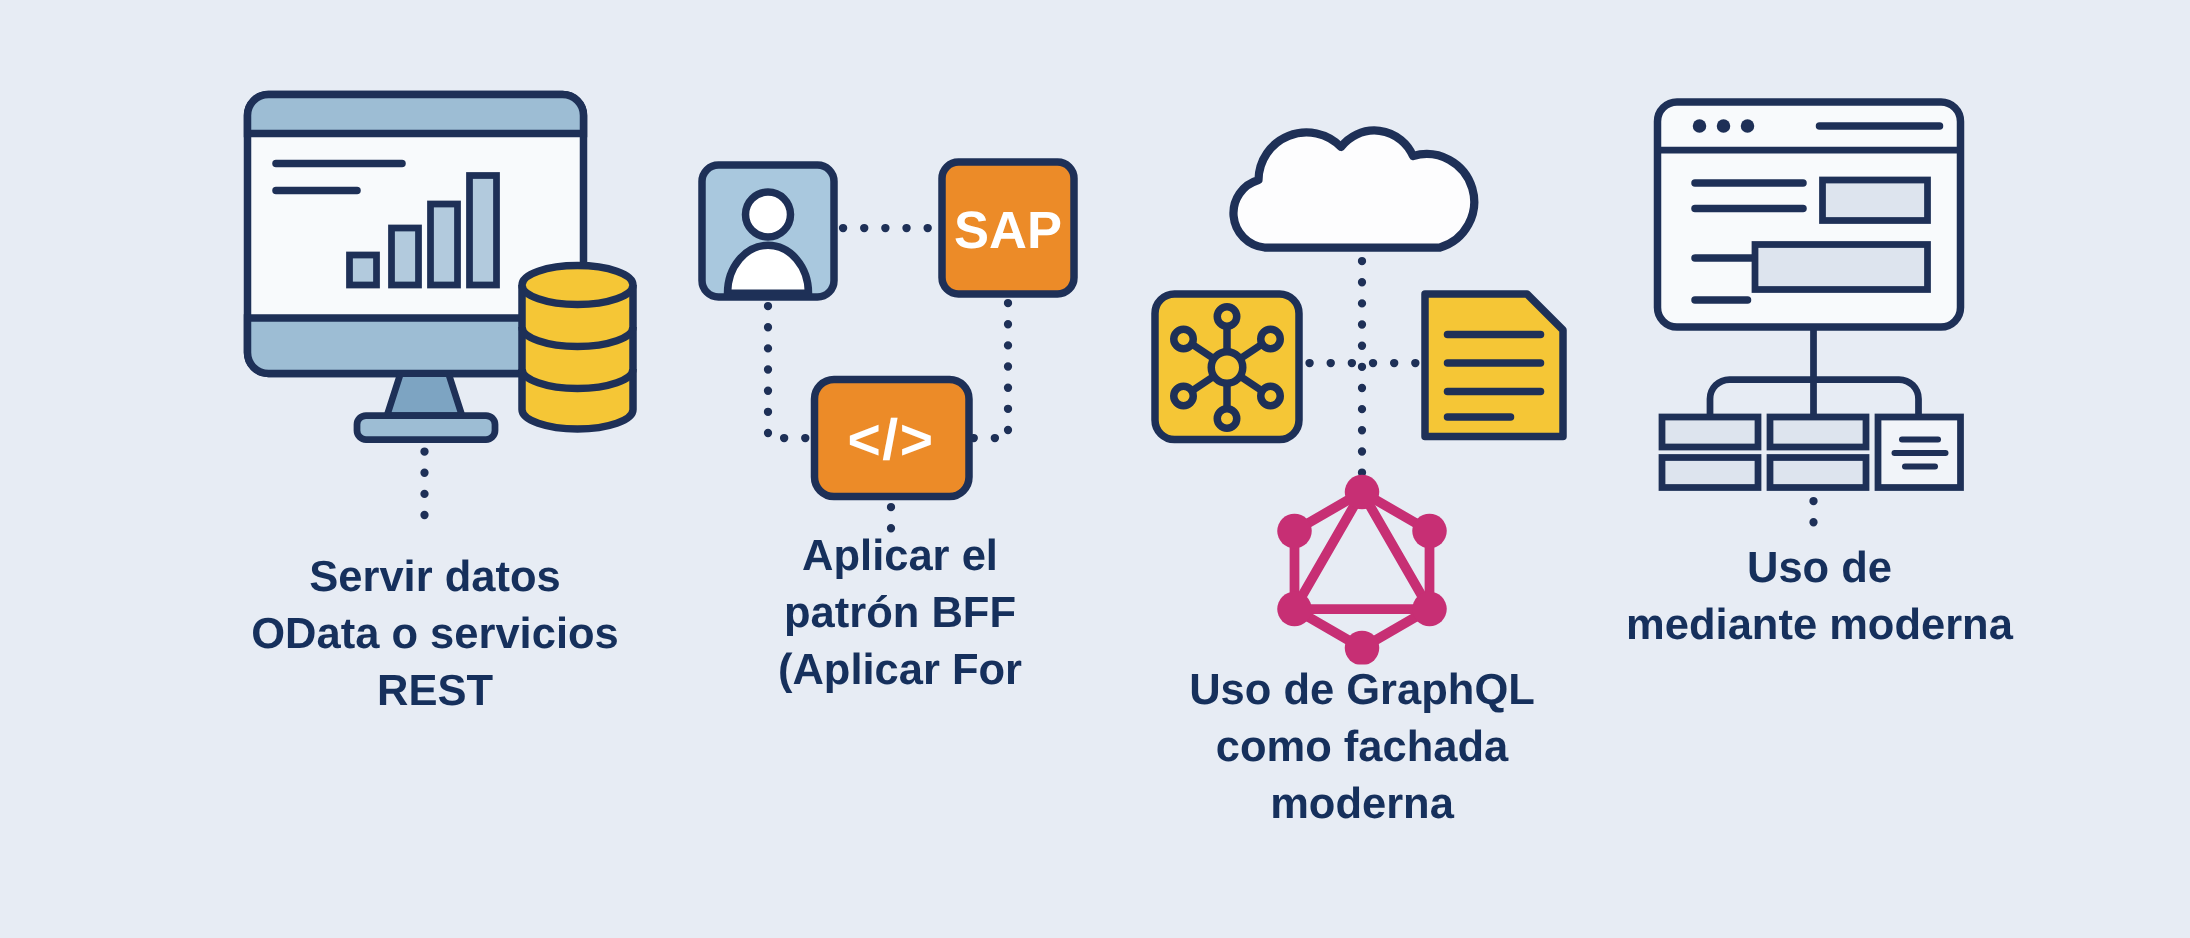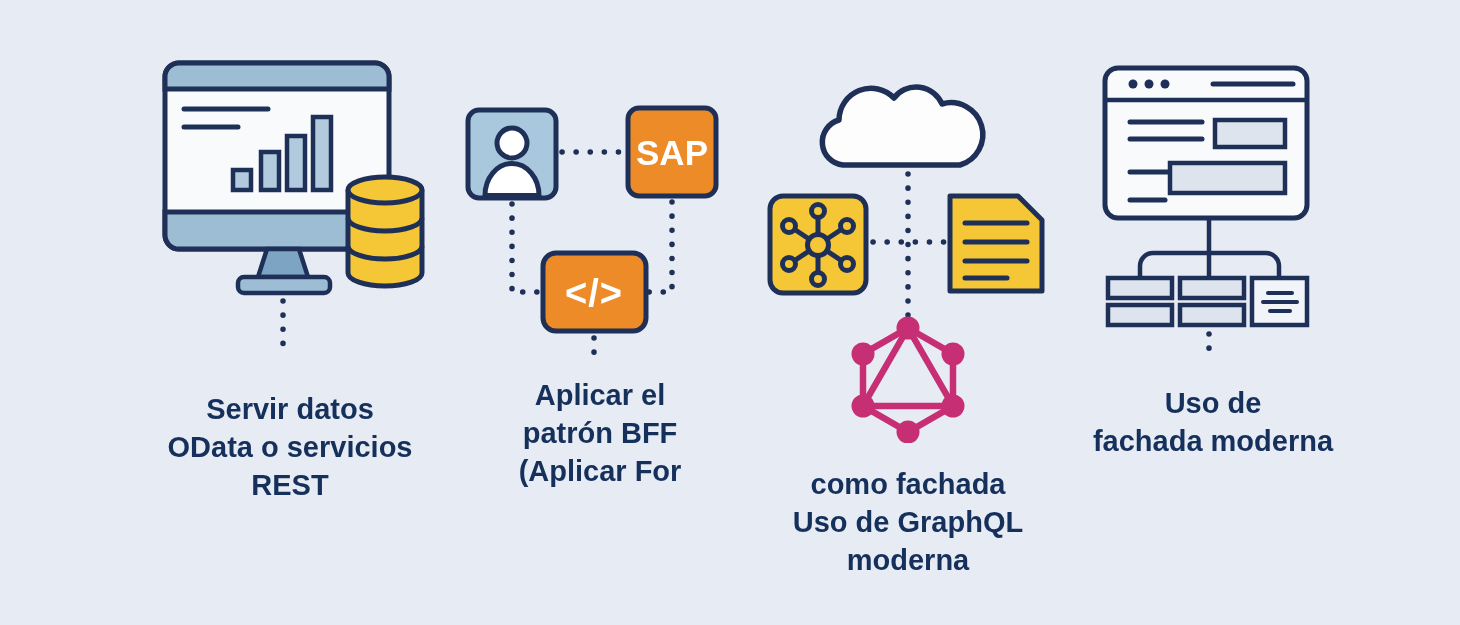--- a/index.html
+++ b/index.html
@@ -11,21 +11,20 @@
   }
   .stage{position:absolute;inset:0;}
   .icon-svg{position:absolute;display:block;}
   .caption{
     position:absolute;
     color:#16305c;
     font-weight:bold;
     font-size:29px;
     line-height:38px;
     text-align:center;
-    margin-top:24px;
   }
   .navy{stroke:#1e3057;}
   .dotline{stroke:#1e3057;stroke-width:5.5;stroke-linecap:round;stroke-dasharray:0.1 14;fill:none;}
   svg text{font-family:"Liberation Sans", sans-serif;font-weight:bold;}
 </style>
 </head>
 <body>
 
 <div class="stage">
 
@@ -138,22 +137,22 @@
         <circle cx="198" cy="279" r="11.5"></circle>
         <circle cx="198" cy="331" r="11.5"></circle>
         <circle cx="153" cy="357" r="11.5"></circle>
         <circle cx="108" cy="331" r="11.5"></circle>
         <circle cx="108" cy="279" r="11.5"></circle>
       </g>
     </g>
   </svg>
 
   <div class="caption" style="left:768px;top:441px;width:280px">
+    <div>Uso de GraphQL</div>
     <div>como fachada</div>
-    <div>Uso de GraphQL</div>
     <div>moderna</div>
   </div>
 
   <svg class="icon-svg" style="left:1095px;top:60px" width="230" height="300" viewBox="0 0 230 300">
 
     <rect x="10" y="8" width="202" height="150" rx="13" fill="#f8fafc" class="navy" stroke-width="5"></rect>
     <line x1="10" y1="40" x2="212" y2="40" class="navy" stroke-width="4.5"></line>
     <g fill="#1e3057">
       <circle cx="38" cy="24" r="4.5"></circle>
       <circle cx="54" cy="24" r="4.5"></circle>
@@ -186,16 +185,16 @@
         <line x1="173" y1="233" x2="197" y2="233"></line>
         <line x1="168" y1="242" x2="202" y2="242"></line>
         <line x1="175" y1="251" x2="195" y2="251"></line>
       </g>
     </g>
     <line x1="114" y1="274" x2="114" y2="290" class="dotline"></line>
   </svg>
 
   <div class="caption" style="left:1063px;top:360px;width:300px">
     <div>Uso de</div>
-    <div>fachada moderna</div>
+    <div>mediante moderna</div>
   </div>
 
 </div>
 
 </body></html>

